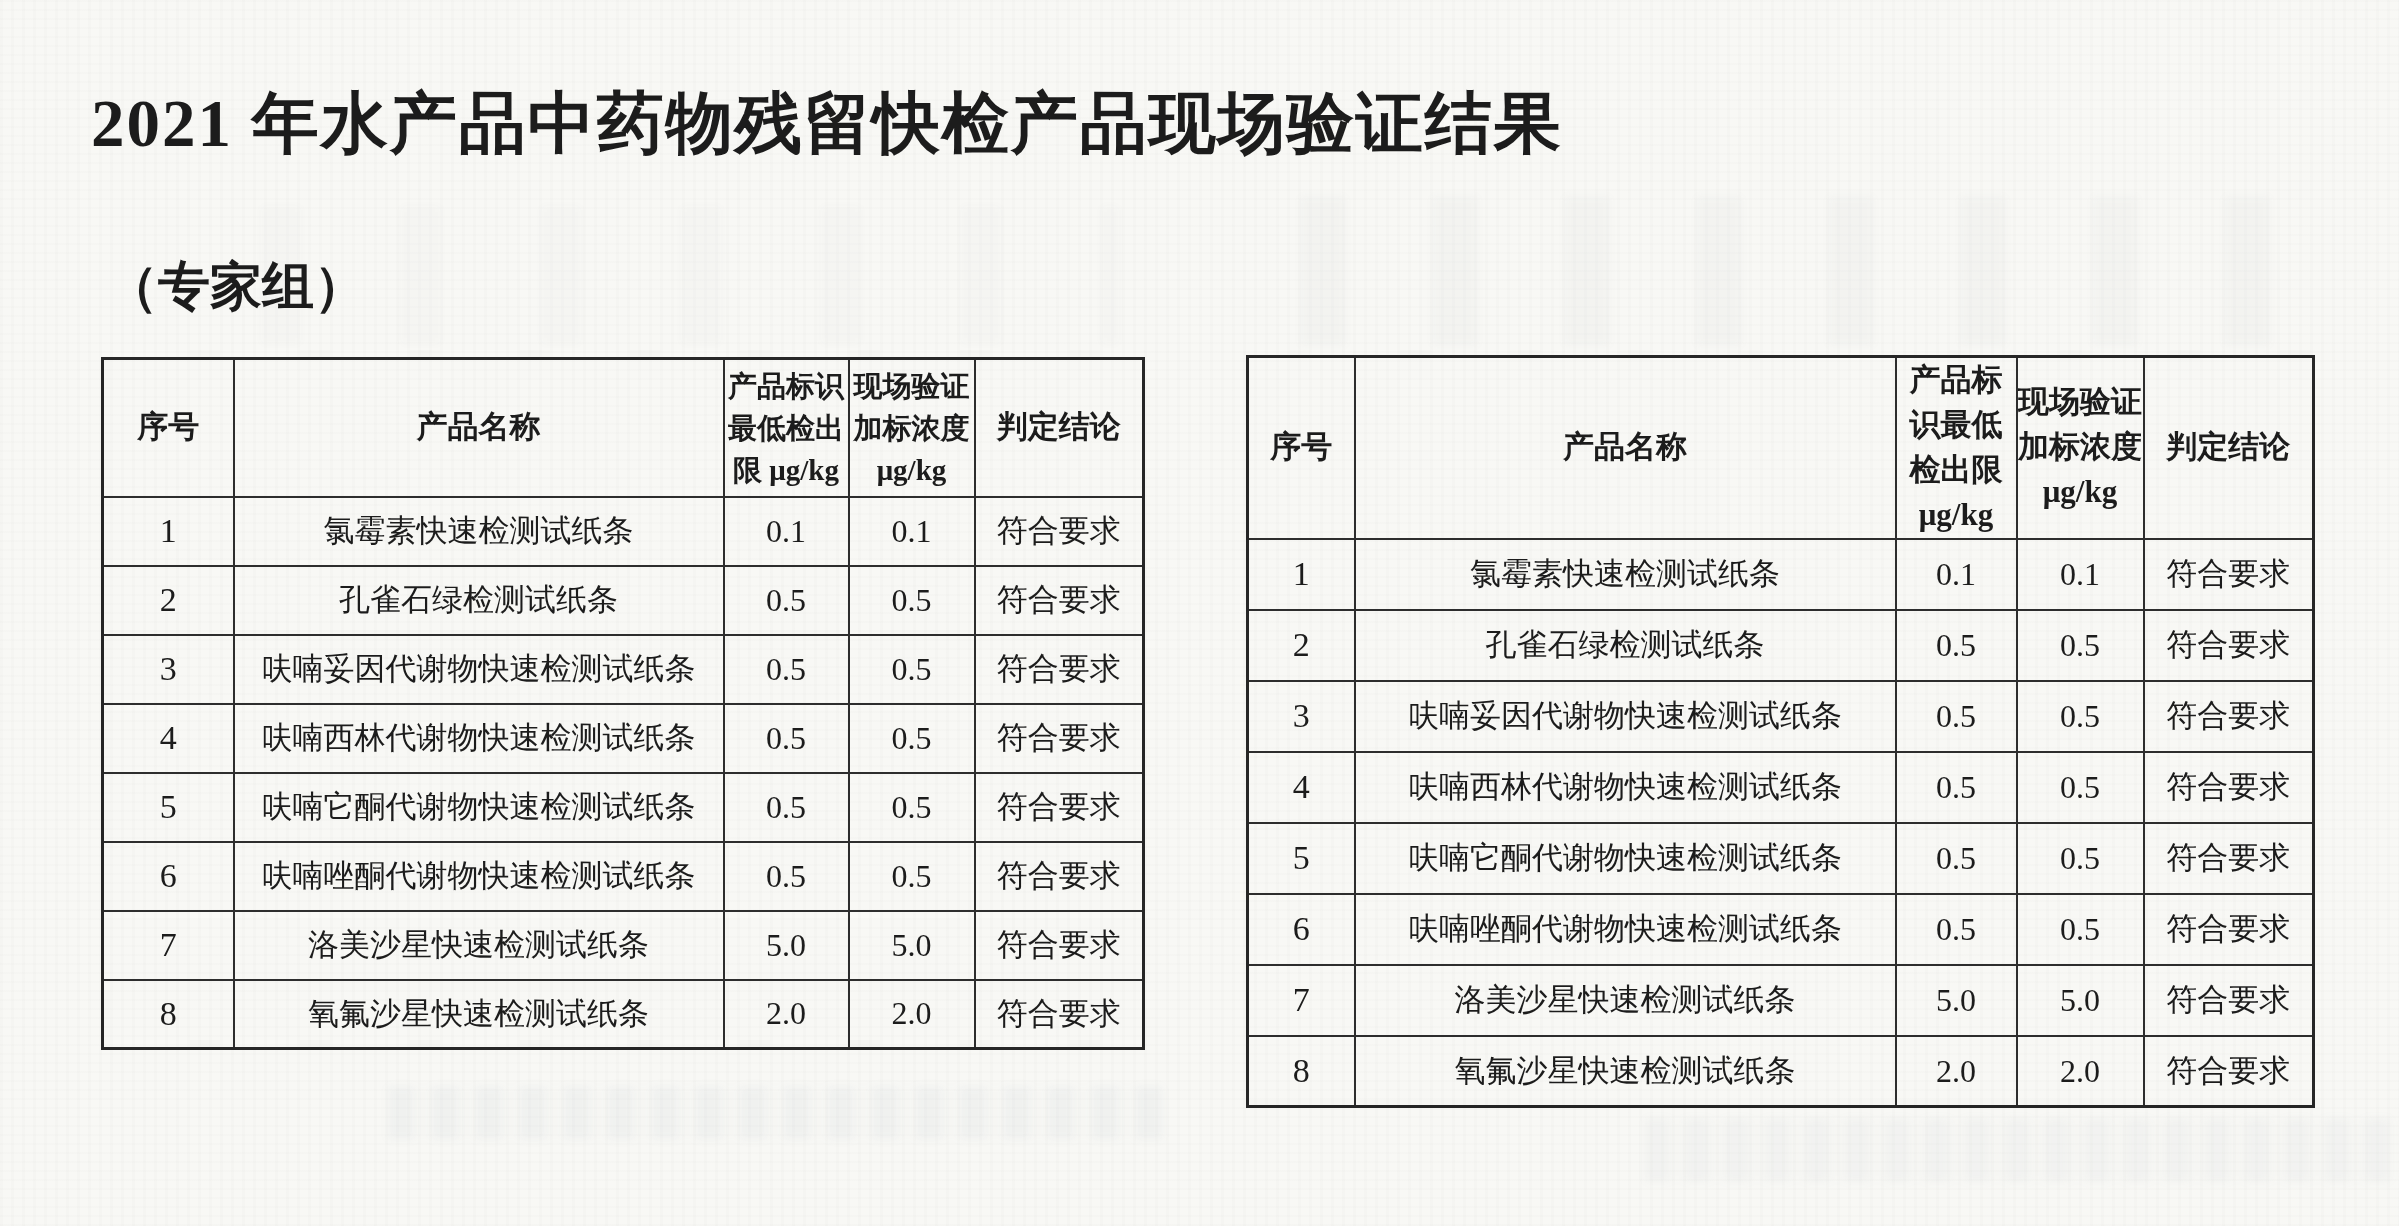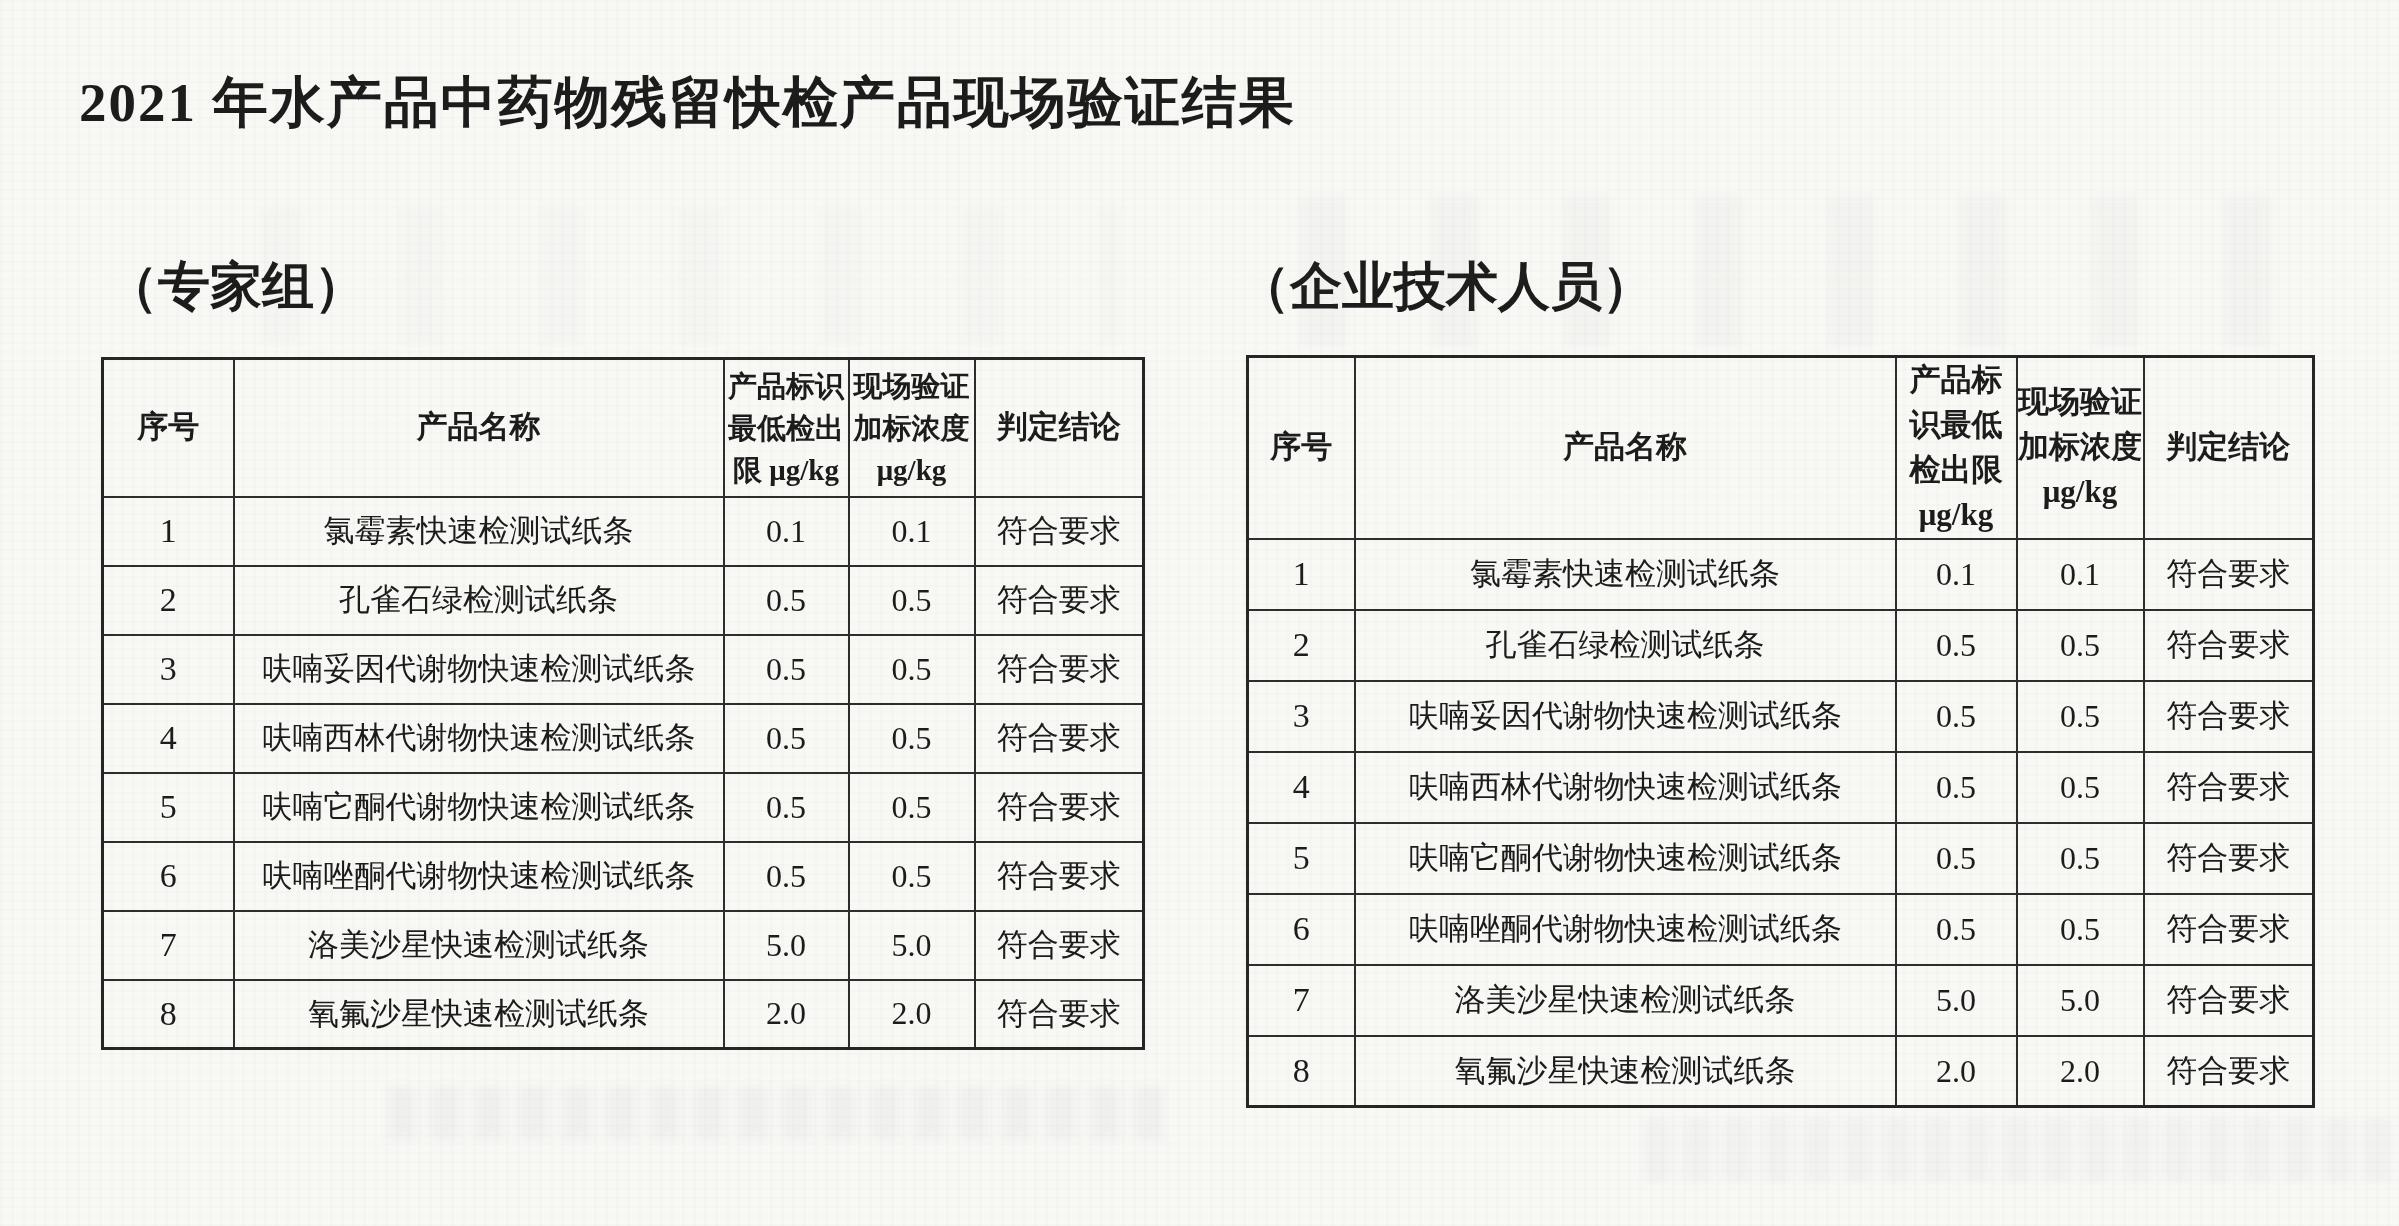--- a/index.html
+++ b/index.html
@@ -26,22 +26,22 @@
     pointer-events: none;
   }
   .page {
     position: absolute;
     inset: 0;
   }
   .doc-title {
     position: absolute;
     left: 75px;
     top: 62px;
-    margin: 4px;
-    font-size: 55px;
+    margin: 16px;
+    font-size: 67px;
     font-weight: bold;
     letter-spacing: 2px;
     white-space: nowrap;
   }
   .group-label {
     position: absolute;
     top: 252px;
     margin: 0;
     font-size: 52px;
     font-weight: bold;
@@ -128,21 +128,20 @@
   }
 </style>
 </head>
 <body>
 
 <div class="page">
 
   <h1 class="doc-title">2021 年水产品中药物残留快检产品现场验证结果</h1>
 
   <h2 class="group-label left">（专家组）</h2>
-  <h2 class="group-label right">（企业技术人员）</h2>
 
   <table class="vtable left-table">
     <colgroup>
       <col style="width:131px">
       <col style="width:490px">
       <col style="width:125px">
       <col style="width:126px">
       <col style="width:169px">
     </colgroup>
     <thead>

